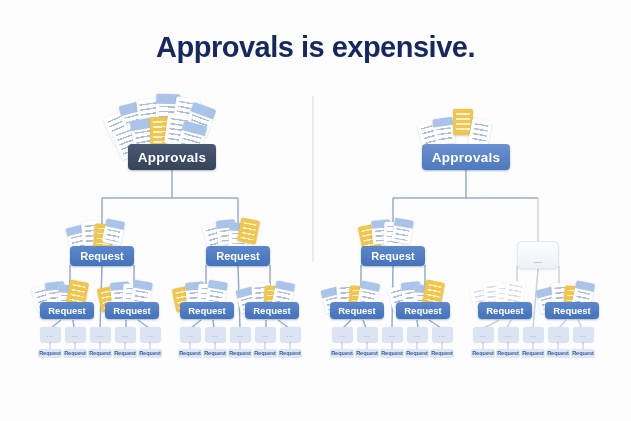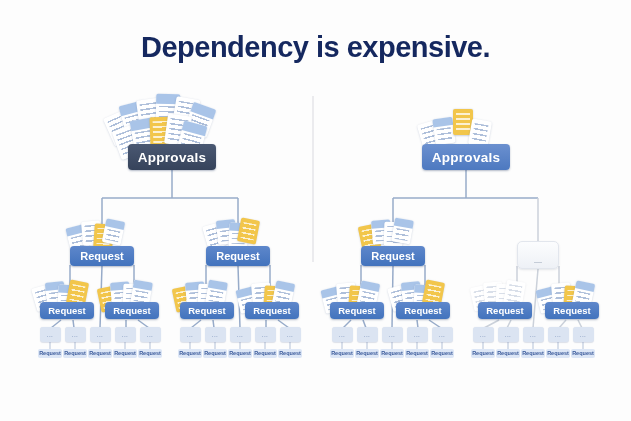--- a/index.html
+++ b/index.html
@@ -60,21 +60,21 @@
   .caption{
     position:absolute;width:24px;height:9px;background:#dce6f6;border-radius:2px;z-index:2;
     display:flex;align-items:center;justify-content:center;
     color:#3a5a9a;font-size:5.5px;font-weight:bold;line-height:9px;
   }
 </style>
 </head>
 <body>
 
 <div class="slide">
-  <div class="title">Dependency is expensive.</div>
+  <div class="title">Approvals is expensive.</div>
   <div class="divider" style="left:312px;top:96px;height:166px;"></div>
   <svg class="connectors" width="631" height="421" id="lines">
       <line x1="172" y1="169" x2="172" y2="198" stroke="#97abc9" stroke-width="1.5"></line>
       <line x1="102" y1="198" x2="238" y2="198" stroke="#97abc9" stroke-width="1.5"></line>
       <line x1="102" y1="198" x2="102" y2="236" stroke="#97abc9" stroke-width="1.5"></line>
       <line x1="70" y1="265" x2="70" y2="293" stroke="#97abc9" stroke-width="1.5"></line>
       <line x1="134" y1="265" x2="134" y2="293" stroke="#97abc9" stroke-width="1.5"></line>
       <line x1="102" y1="266" x2="100" y2="328" stroke="#97abc9" stroke-width="1.5"></line>
       <line x1="61" y1="320" x2="51" y2="328" stroke="#97abc9" stroke-width="1.5"></line>
       <line x1="73" y1="320" x2="74" y2="328" stroke="#97abc9" stroke-width="1.5"></line>

